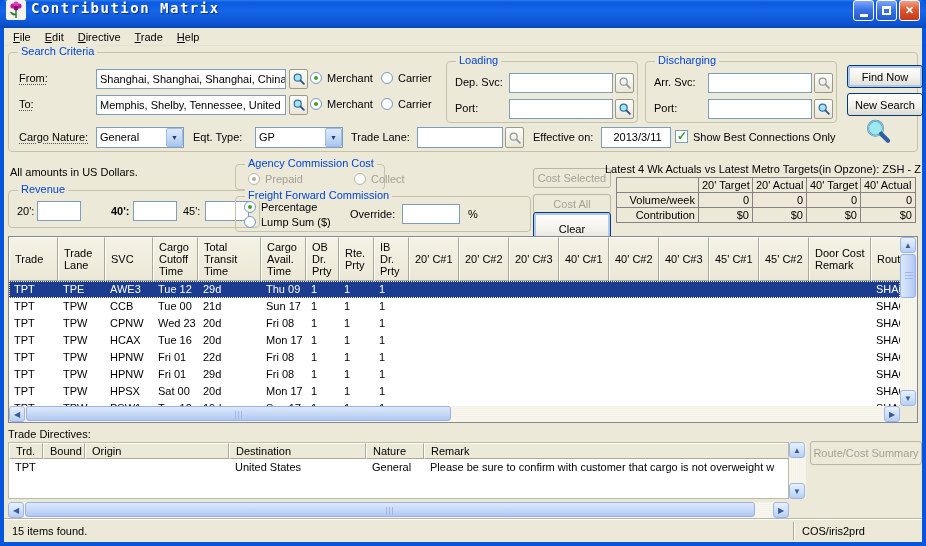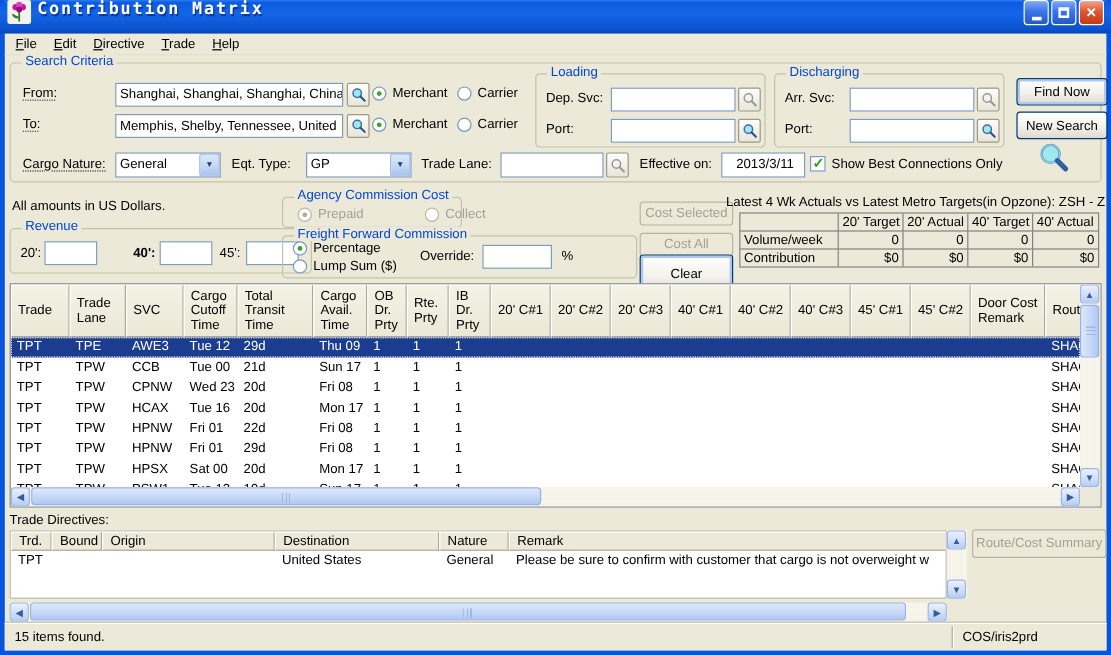--- a/index.html
+++ b/index.html
@@ -63,21 +63,21 @@
     display:flex; align-items:center; justify-content:center; }
 
   
   .targets-title { position:absolute; left:601px; top:117px; font-size:11px; white-space:nowrap; width:316px; overflow:hidden; }
   .targets-table { position:absolute; left:612px; top:131px; border:1px solid #848284; background:#ECE9D8; }
   .t-hdr,.t-row { display:flex; }
   .t-cell { border-right:1px solid #848284; border-bottom:1px solid #848284; font-size:11px;
     padding:1px 3px; overflow:hidden; white-space:nowrap; }
   .t-cell:last-child { border-right:none; }
   .t-row:last-child .t-cell { border-bottom:none; }
-  .t-label { width:82px; }
+  .t-label { width:82px;text-align:right; }
   .t-col { width:54px; }
   .t-val { width:54px; text-align:right; }
 
   
   .grid { position:absolute; left:4px; top:190px; width:910px; height:187px;
     border:1px solid #828790; background:#fff; overflow:hidden; }
   .grid-header { position:absolute; left:0; top:0; right:17px; height:44px; display:flex; overflow:hidden; background:#ECE9D8; }
   .gh-cell { flex:none; background:linear-gradient(180deg,#F4F2E4,#EBE8D7);
     border-top:1px solid #FFFFFF; border-left:1px solid #FFFFFF;
     border-right:1px solid #ACA899; border-bottom:1px solid #ACA899;

